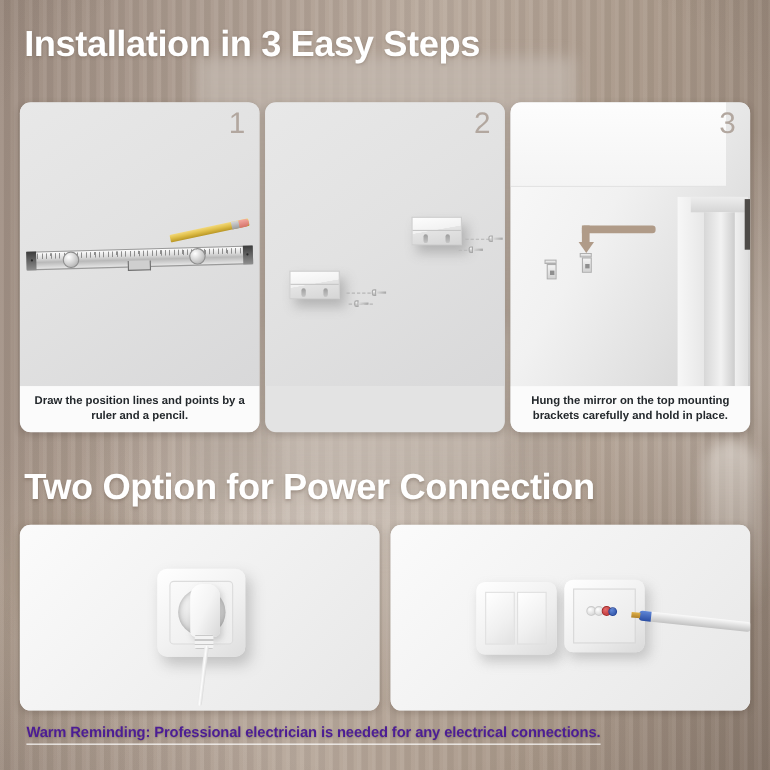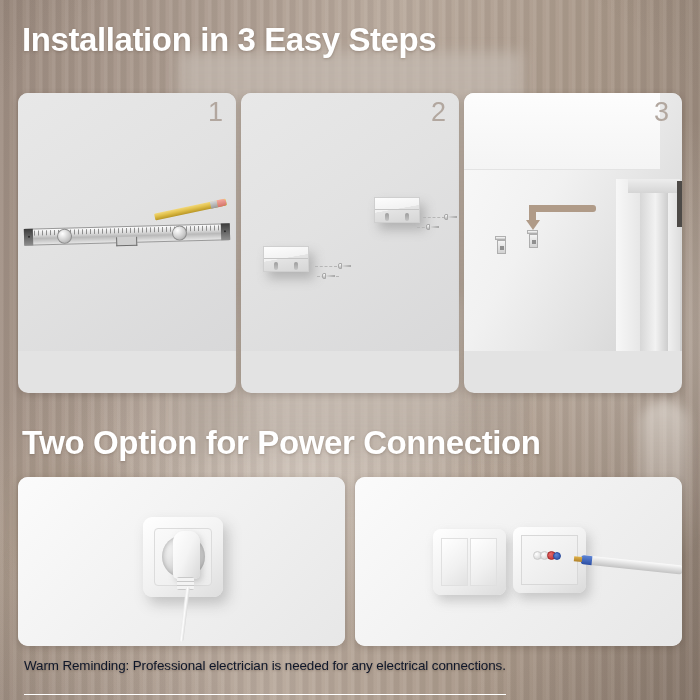--- a/index.html
+++ b/index.html
@@ -402,27 +402,27 @@
   }
   .wire-tip-copper {
     position: absolute; left: -7px; top: 2px; width: 8px; height: 5px;
     background: linear-gradient(180deg,#e0b24a,#b0812a);
   }
 
   
   #warning {
     position: absolute;
     left: 24px; top: 658px;
-    color: #0f172a;
+    color: #4c1d95;
     font-size: 13.4px;
-    font-weight: normal;
+    font-weight: bold;
     letter-spacing: -0.1px;
     white-space: nowrap;
     border-bottom: 1.6px solid #ffffff;
-    padding-bottom: 21px;
+    padding-bottom: 3px;
     text-shadow: 0 1px 2px rgba(90,72,58,0.4);
   }
 </style>
 </head>
 <body>
 
 <div id="poster">
 
   <div class="bg-base"></div>
   <div class="bg-stripes"></div>
@@ -447,20 +447,21 @@
         <div class="vial v1"></div>
         <div class="vial v2"></div>
         <div class="vial-hole"></div>
       </div>
       <div class="pencil">
         <div class="pencil-ferrule"></div>
         <div class="pencil-eraser"></div>
       </div>
     </div>
     <div class="step-num">1</div>
+    <div class="step-caption">Draw the position lines and points by a ruler and a pencil.</div>
   </div>
 
   <div class="step-card" id="step-card-2">
     <div class="step-photo">
       <div class="wall-plain"></div>
 
       <div class="bracket b1">
         <div class="bracket-hole" style="left:10px;"></div>
         <div class="bracket-hole" style="left:30px;"></div>
       </div>
@@ -509,20 +510,21 @@
       <div class="hook h2">
         <div class="hook-top"></div>
           <div class="hook-body"></div>
       </div>
 
       <div class="arrow-h"></div>
       <div class="arrow-v"></div>
       <div class="arrow-tip"></div>
     </div>
     <div class="step-num">3</div>
+    <div class="step-caption">Hung the mirror on the top mounting brackets carefully and hold in place.</div>
   </div>
 
   <div class="headline" id="headline-2">Two Option for Power Connection</div>
 
   <div class="power-panel" id="power-panel-1">
     <div class="panel-wall"></div>
     <div class="socket">
       <div class="socket-inner"></div>
       <div class="socket-well"></div>
       <div class="plug"></div>

